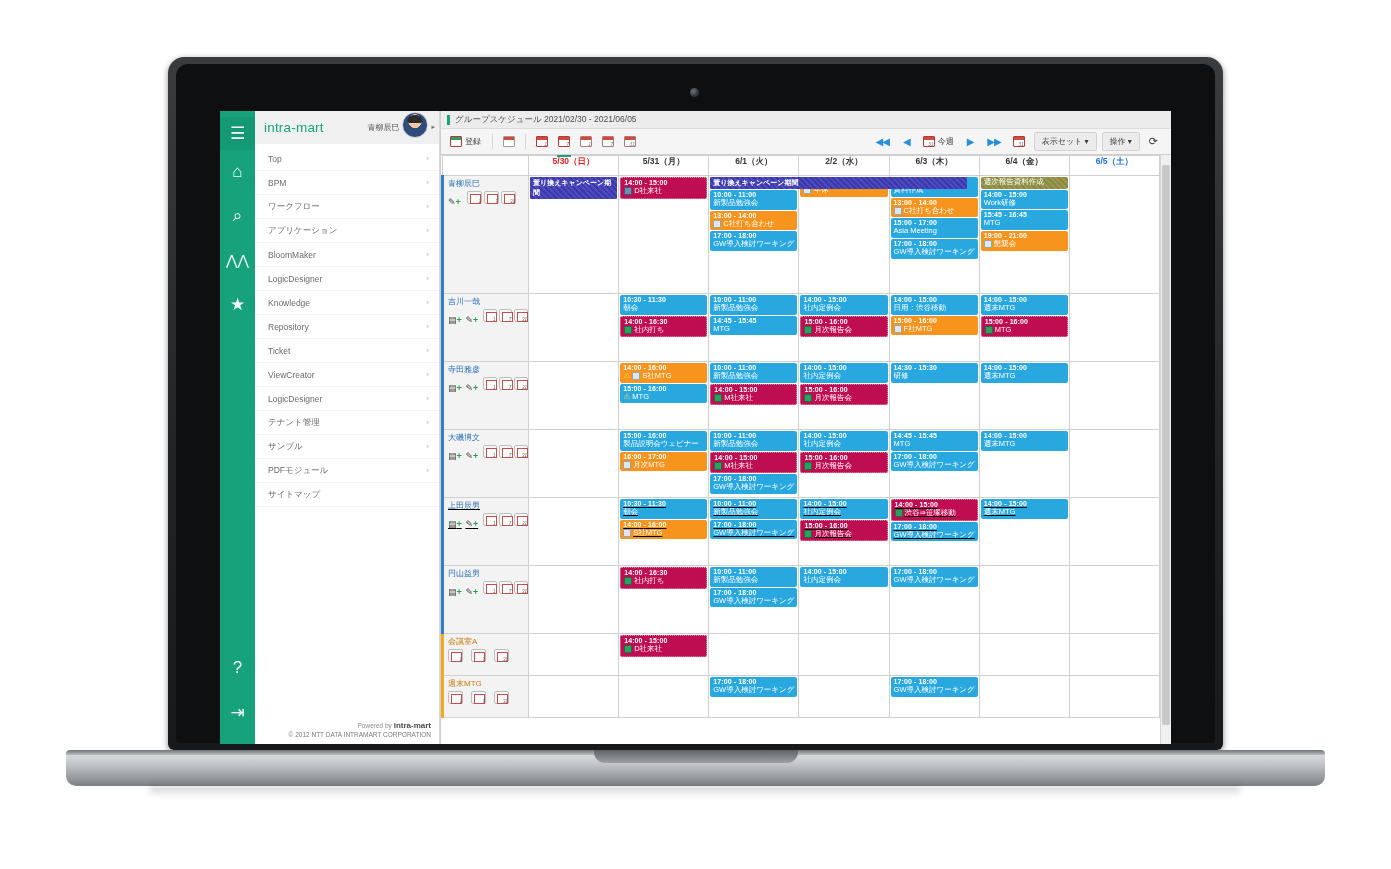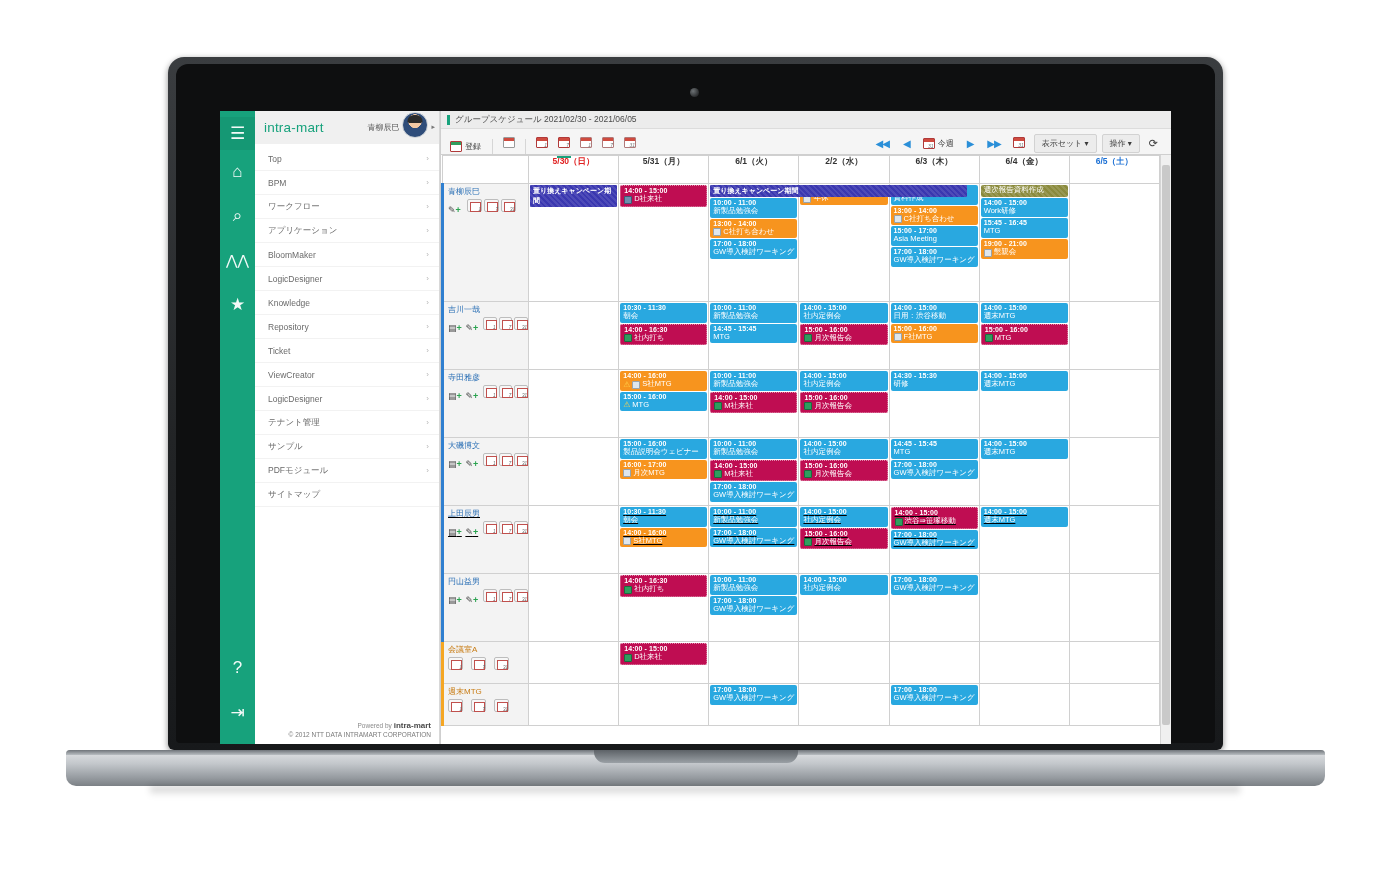--- a/index.html
+++ b/index.html
@@ -115,21 +115,21 @@
           border-left: 1px solid #cfcfcf; min-width: 0; }
   .titlebar {
     height: 18px; background: #ececec; display: flex; align-items: center;
     padding-left: 6px; gap: 5px; border-bottom: 1px solid #dcdcdc;
   }
   .title-mark { width: 3px; height: 10px; background: #17a27c; }
   .title-text { font-size: 8.5px; color: #4c4c4c; }
 
   .toolbar {
     height: 26px; background: #f5f5f5; border-bottom: 1px solid #cfcfcf;
-    display: flex; align-items: flex-end; padding: 0 6px; gap: 2px;
+    display: flex; align-items: center; padding: 0 6px; gap: 2px;
   }
   .tb-btn {
     display: flex; align-items: center; gap: 3px; font-size: 8px; color: #3b3b3b;
     padding: 2px 5px 2px 3px; border-radius: 2px;
   }
   .tb-sep { width: 1px; height: 15px; background: #d6d6d6; margin: 0 4px; }
   .mini-cal {
     width: 12px; height: 11px; background: #fff; border: 1px solid #b03a3a;
     border-radius: 1px; position: relative; display: inline-block;
   }
@@ -156,21 +156,21 @@
   .grid { flex: 1 1 auto; overflow: hidden; display: flex; flex-direction: column; min-width: 0; }
   .scrolltrack { width: 11px; flex: 0 0 11px; background: #f0f0f0; border-left: 1px solid #d5d5d5;
                  position: relative; }
   .scrollthumb { position: absolute; left: 1px; right: 1px; top: 10px; height: 560px;
                  background: #c9c9c9; border-radius: 2px; }
 
   table.cal { border-collapse: collapse; table-layout: fixed; width: 100%; }
   table.cal th, table.cal td { border: 1px solid #d0d0d0; vertical-align: top; }
   th.corner { width: 86px; background: #fff; height: 16px; }
   th.dayhdr {
-    height: 28px; font-size: 8.5px; font-weight: bold; color: #333; background: #fff;
+    height: 20px; font-size: 8.5px; font-weight: bold; color: #333; background: #fff;
     border-bottom: 2px solid #3b3bc9;
   }
   th.dayhdr.sun { color: #e02020; }
   th.dayhdr.sat { color: #1a6fd4; }
 
   td.namecell { background: #f3f3f3; padding: 2px 0 0 4px; position: relative; }
   td.namecell.user { border-left: 3px solid #2f7fd0; }
   td.namecell.room { border-left: 3px solid #f5a623; }
   .uname { font-size: 8px; color: #2a6fb5; margin-bottom: 2px; }
   .room .uname { color: #c87b12; }
@@ -187,21 +187,21 @@
   .sico.plus { border: none; background: transparent; width: 17px; }
   .sico.plus::before { display: none; }
   .pp { font-size: 9px; color: #444; line-height: 12px; }
   .pg { color: #2aa34f; font-weight: bold; }
 
   td.daycell { padding: 1px; background: #fff; }
 
   .ev { border-radius: 2px; margin-bottom: 1px; padding: 1px 2px 2px 3px; color: #fff;
         line-height: 1.15; position: relative; }
   .ev .t { font-size: 7px; font-weight: bold; letter-spacing: .1px; }
-  .ev .s { font-size: 7.5px; display: flex; align-items: flex-end; gap: 2px; }
+  .ev .s { font-size: 7.5px; display: flex; align-items: flex-start; gap: 2px; }
   .ev.blue   { background: #29a8e0; }
   .ev.orange { background: #f7941e; }
   .ev.crimson{ background: #bf0d52; border: 1px dotted #ffffff88; }
   .ev.olive  { background: #8a8a3c; }
   .badge { width: 8px; height: 8px; display: inline-block; border-radius: 1px; flex: 0 0 8px;
            background: #cfd6dd; border: 1px solid #8e99a3; }
   .badge.g { background: #2f9e5e; border-color: #1d6b3f; }
   .badge.b { background: #6d8fae; border-color: #3c5a75; }
   .badge.w { background: #dfe6ec; border-color: #97a3ad; }
   .warn { color: #ffd24a; font-size: 8px; line-height: 1; }

